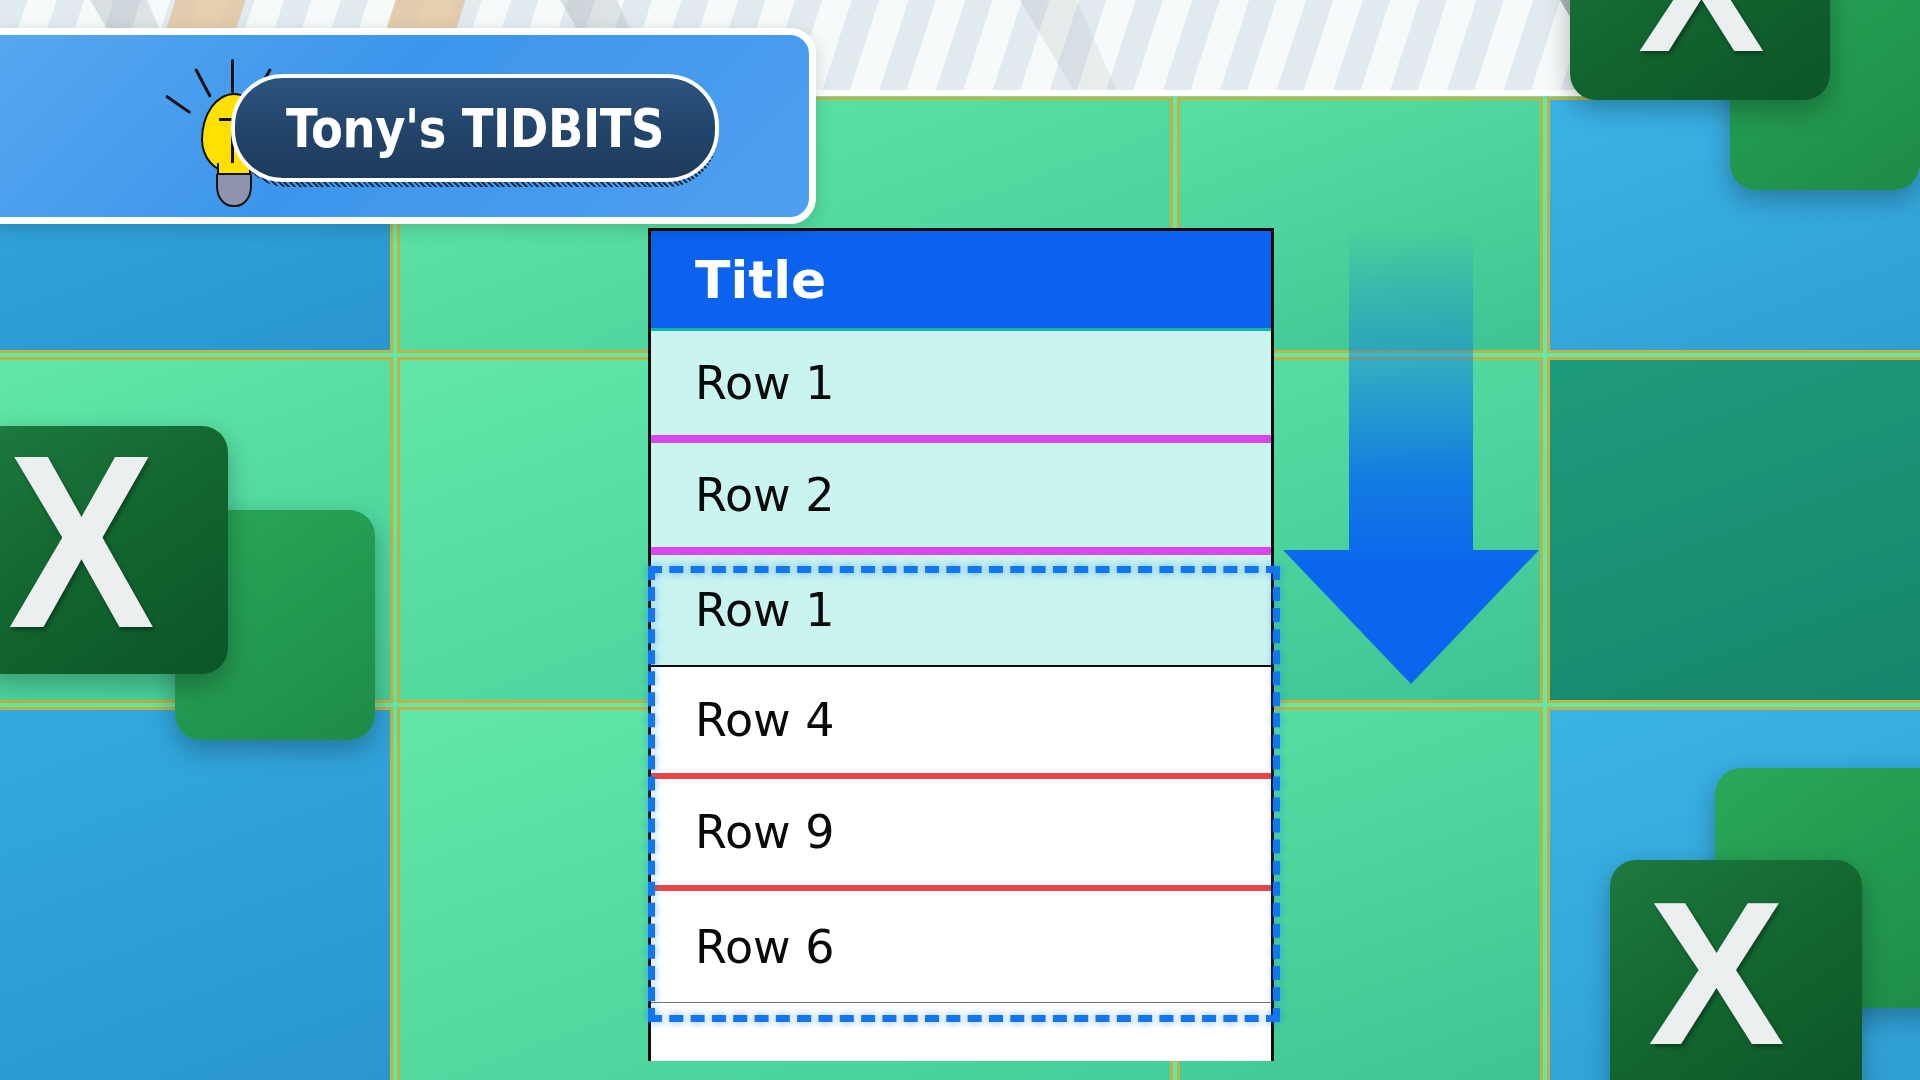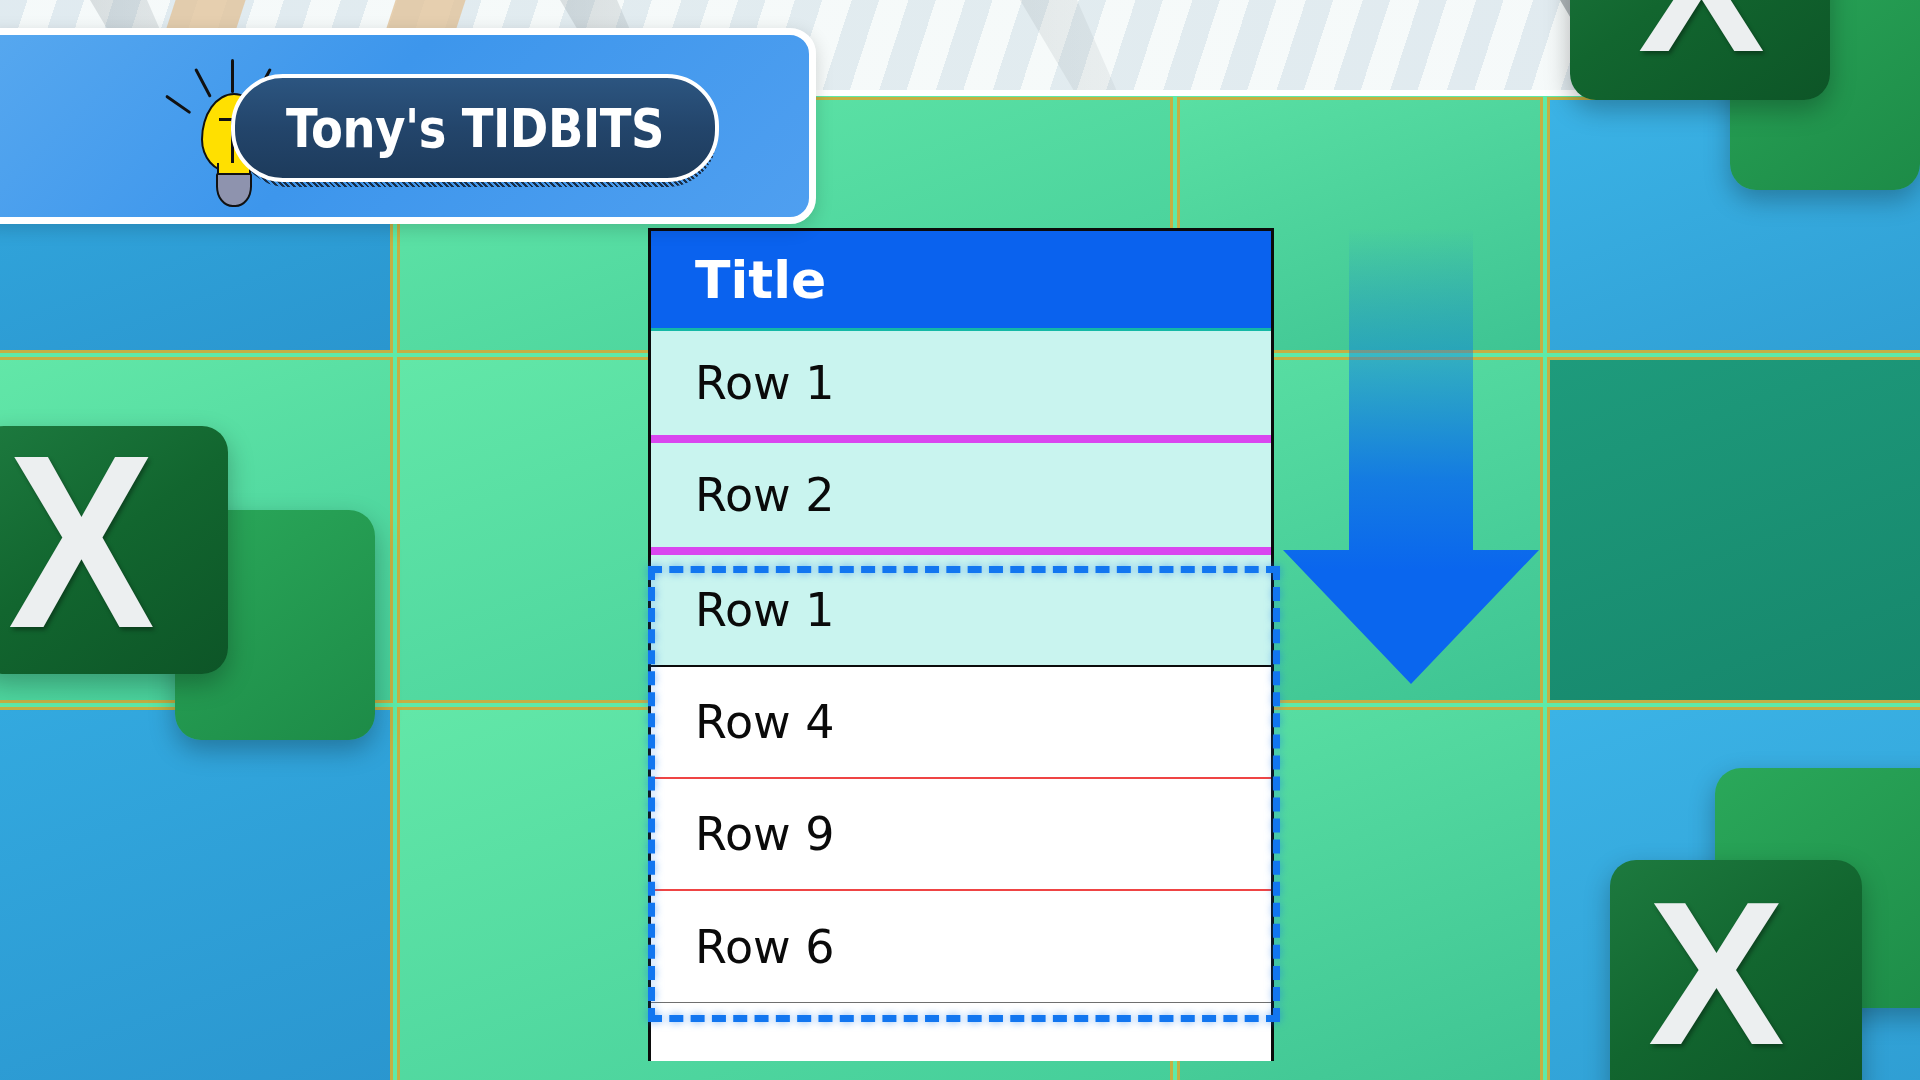--- a/index.html
+++ b/index.html
@@ -203,21 +203,21 @@
     font-size: 46px;
     border-bottom: 8px solid #d946ef;
     font-family: "DejaVu Sans", sans-serif;
   }
   .tr.cyan.last { border-bottom: 2px solid #0b0b0b; }
   .tr.white {
     height: 112px;
     background:#ffffff;
     color:#0a0a0a;
     font-size: 46px;
-    border-bottom: 2px solid #ef4444;
+    border-bottom: 6px solid #ef4444;
     font-family: "DejaVu Sans", sans-serif;
   }
   .tr.white.last { border-bottom: 1px solid #6f6f6f; }
   .tr.pad { height: 58px; background:#ffffff; border-bottom:none; }
 
   
   #selection {
     position:absolute;
     left: 648px;
     top: 566px;

